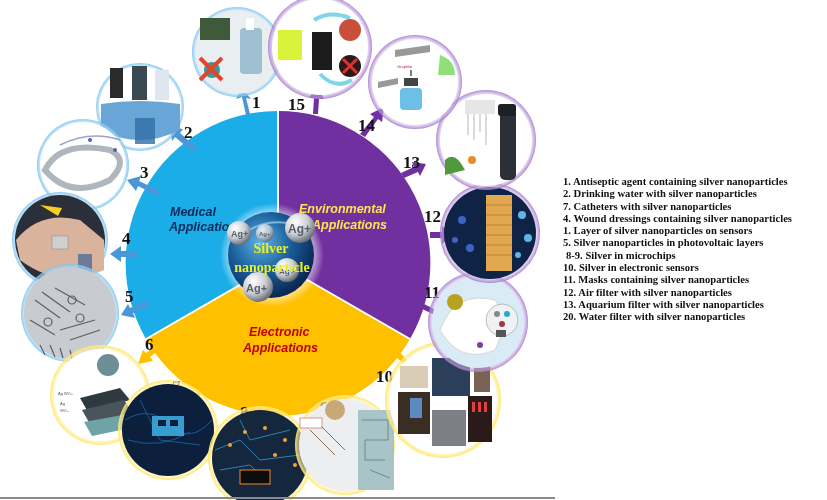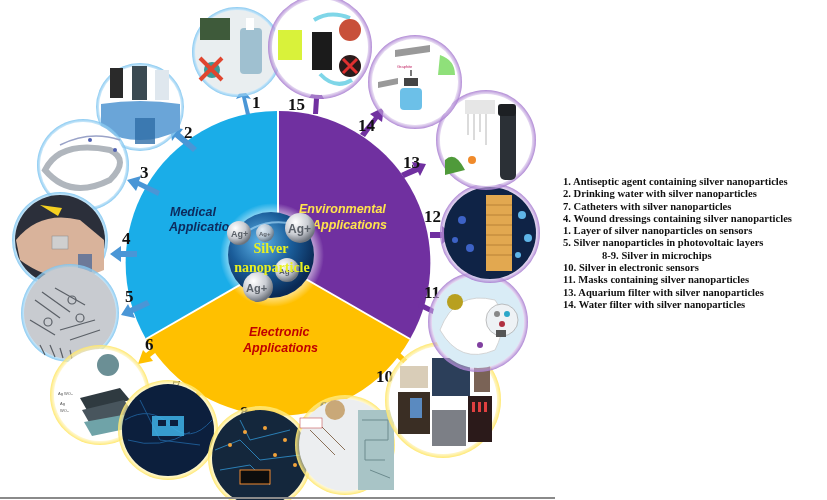--- a/index.html
+++ b/index.html
@@ -4,21 +4,21 @@
 <style>
   html, body { margin:0; padding:0; background:#ffffff; }
   body { width:827px; height:500px; position:relative; overflow:hidden; font-family:"Liberation Serif", serif; }
   #stage { position:absolute; left:0; top:0; width:827px; height:500px; }
   svg.main { position:absolute; left:0; top:0; }
   .legend {
     position:absolute; left:563px; top:176px; width:262px;
     font-family:Liberation Serif, serif; font-weight:bold; font-size:10.6px; line-height:12.3px; color:#111;
   }
   .legend div { white-space:nowrap; }
-  .legend .indent { padding-left:3px;margin-left:36px; }
+  .legend .indent { padding-left:3px; }
   .bottom-line { position:absolute; left:0; top:497px; width:555px; height:2px; background:#8a8a8a; }
 </style>
 </head>
 <body>
 
 <div id="stage">
 <svg class="main" width="827" height="500" viewBox="0 0 827 500">
   <defs>
     <radialGradient id="gBlueGlow" cx="50%" cy="50%" r="50%">
       <stop offset="80%" stop-color="#ffffff" stop-opacity="0"></stop>
@@ -339,18 +339,19 @@
 <div class="legend">
   <div>1. Antiseptic agent containing silver nanoparticles</div>
   <div>2. Drinking water with silver nanoparticles</div>
   <div>7. Catheters with silver nanoparticles</div>
   <div>4. Wound dressings containing silver nanoparticles</div>
   <div>1. Layer of silver nanoparticles on sensors</div>
   <div>5. Silver nanoparticles in photovoltaic layers</div>
   <div class="indent">8-9. Silver in microchips</div>
   <div>10. Silver in electronic sensors</div>
   <div>11. Masks containing silver nanoparticles</div>
+  <div>12. Air filter with silver nanoparticles</div>
   <div>13. Aquarium filter with silver nanoparticles</div>
-  <div>14. Water filter with silver nanoparticles</div>
+  <div>20. Water filter with silver nanoparticles</div>
 </div>
 
 <div class="bottom-line"></div>
 </div>
 
 </body></html>

